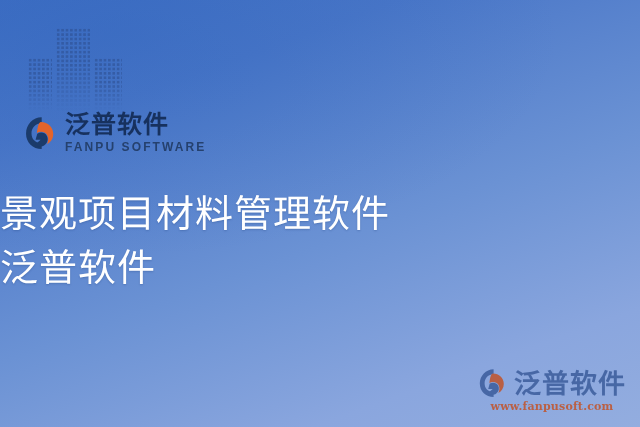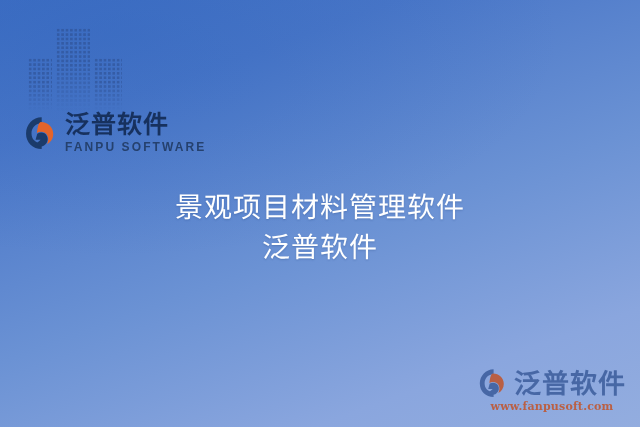--- a/index.html
+++ b/index.html
@@ -84,25 +84,25 @@
     letter-spacing: 2.1px;
     white-space: nowrap;
   }
 
   
   .headline {
     position: absolute;
     left: 0;
     right: 0;
     top: 188px;
-    text-align: center;
+    text-align: left;
     z-index: 3;
     font-family: "DejaVu Serif", "Liberation Serif", serif;
     color: #ffffff;
-    font-size: 28px;
+    font-size: 38px;
     line-height: 1.42;
     letter-spacing: 1px;
     text-shadow: 0 1px 2px rgba(30,60,120,0.28);
   }
   .headline .line { display: block; white-space: nowrap; }
 
   
   .watermark {
     position: absolute;
     right: 14px;

